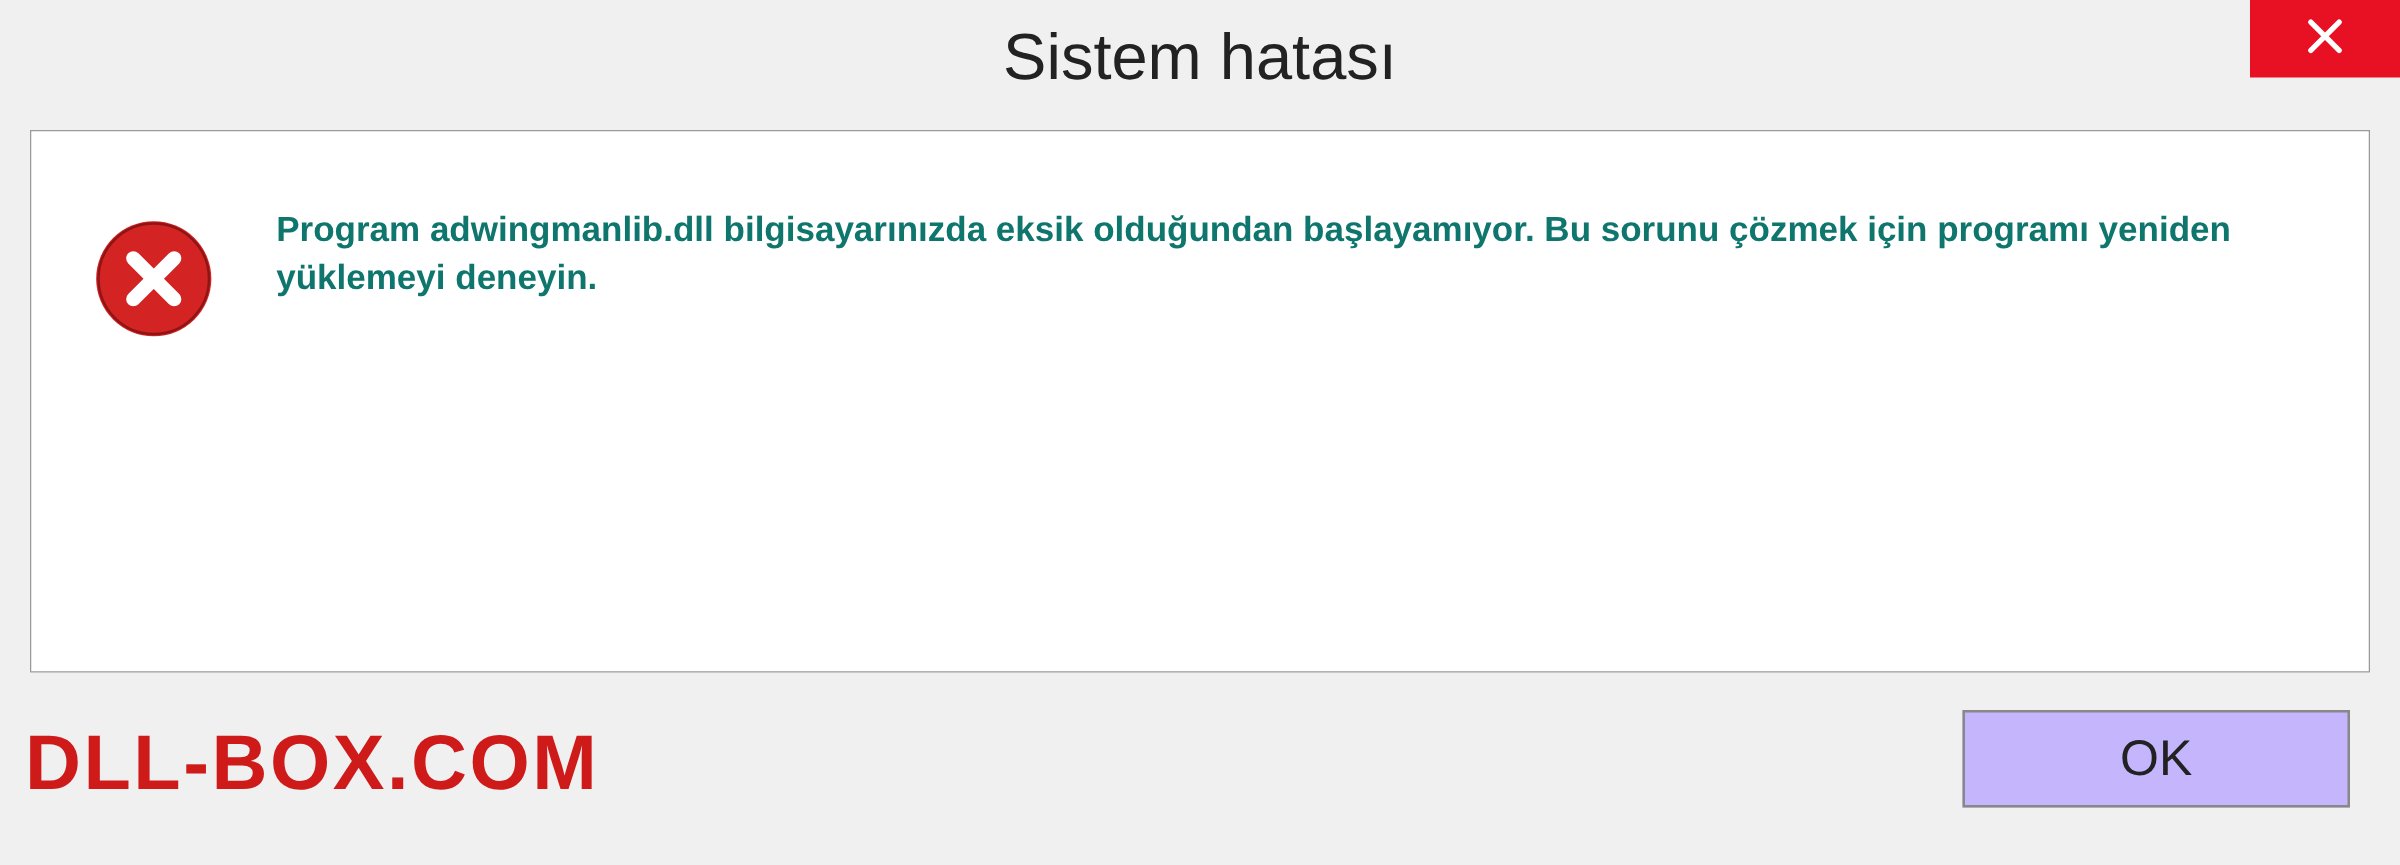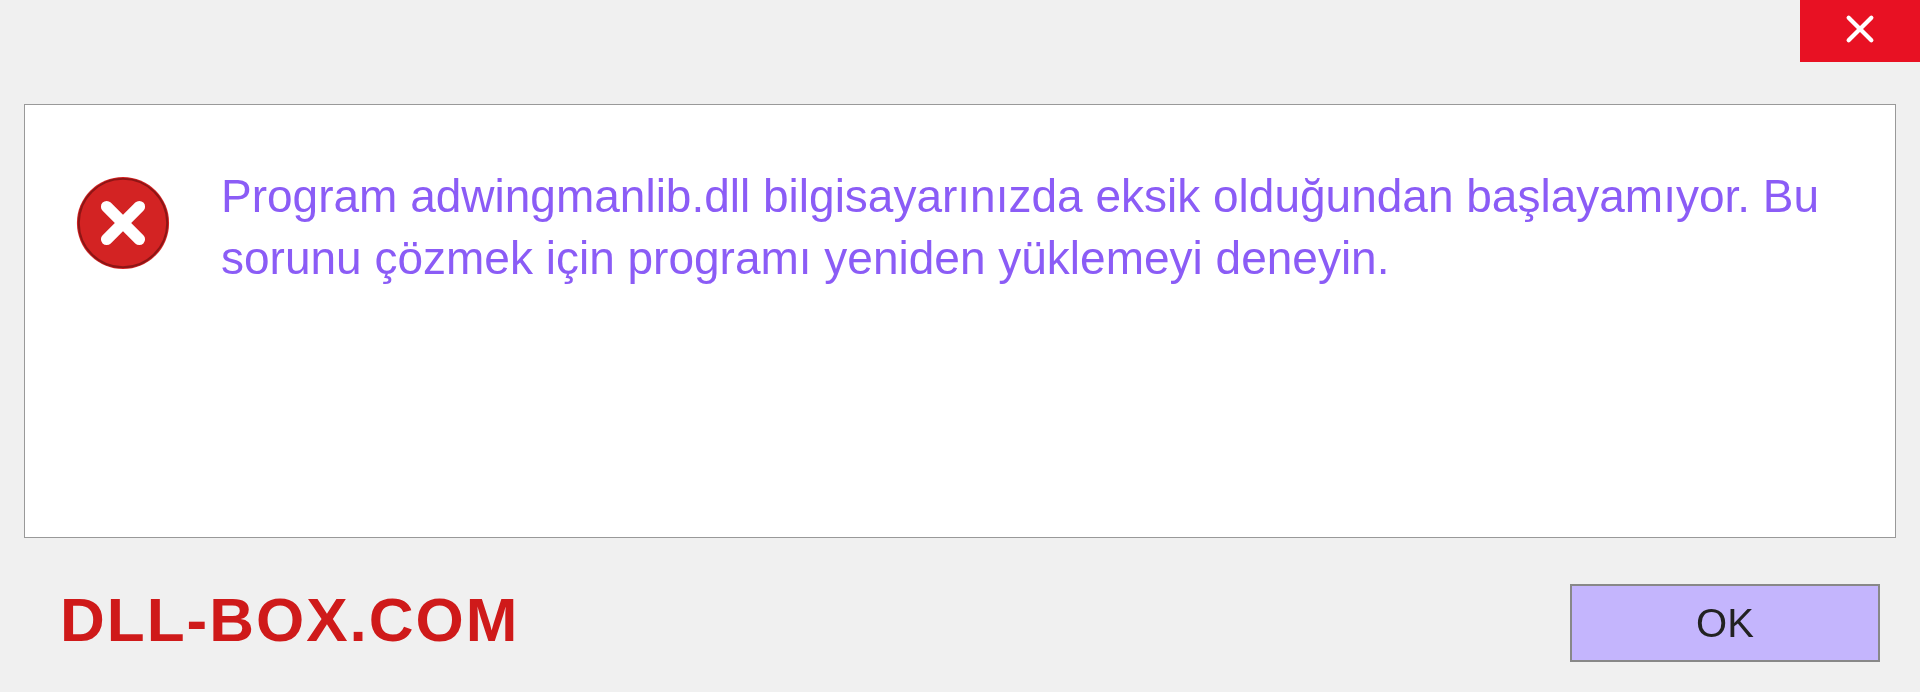--- a/index.html
+++ b/index.html
@@ -55,31 +55,30 @@
       align-items: flex-start;
     }
     .error-icon {
       width: 96px;
       height: 96px;
       flex-shrink: 0;
       margin-right: 50px;
       margin-top: 10px;
     }
     .message {
-      font-size: 46px;
+      font-size: 28px;
       line-height: 1.35;
-      color: #8b5cf6;
-      font-weight: 400;
+      color: #0f766e;
+      font-weight: 700;
     }
     .footer {
       display: flex;
-      align-items: flex-start;
+      align-items: flex-end;
       justify-content: space-between;
-      padding: 30px 40px 0 60px;
-      margin-top: 16px;
+      padding: 30px 40px 0 20px;
     }
     .watermark {
       font-size: 62px;
       font-weight: 900;
       letter-spacing: 2px;
       color: #cf1a1a;
       font-family: Arial, sans-serif;
     }
     .ok-btn {
       width: 310px;
@@ -92,20 +91,21 @@
       align-items: center;
       justify-content: center;
       cursor: pointer;
       font-family: inherit;
     }
   </style>
 </head>
 <body>
 
 <div class="titlebar">
+  <div class="title">Sistem hatası</div>
   <div class="close-btn">
     <span>
       <svg viewBox="0 0 24 24">
         <line x1="4" y1="4" x2="20" y2="20" stroke="#fff" stroke-width="3" stroke-linecap="round"></line>
         <line x1="20" y1="4" x2="4" y2="20" stroke="#fff" stroke-width="3" stroke-linecap="round"></line>
       </svg>
     </span>
   </div>
 </div>
 

